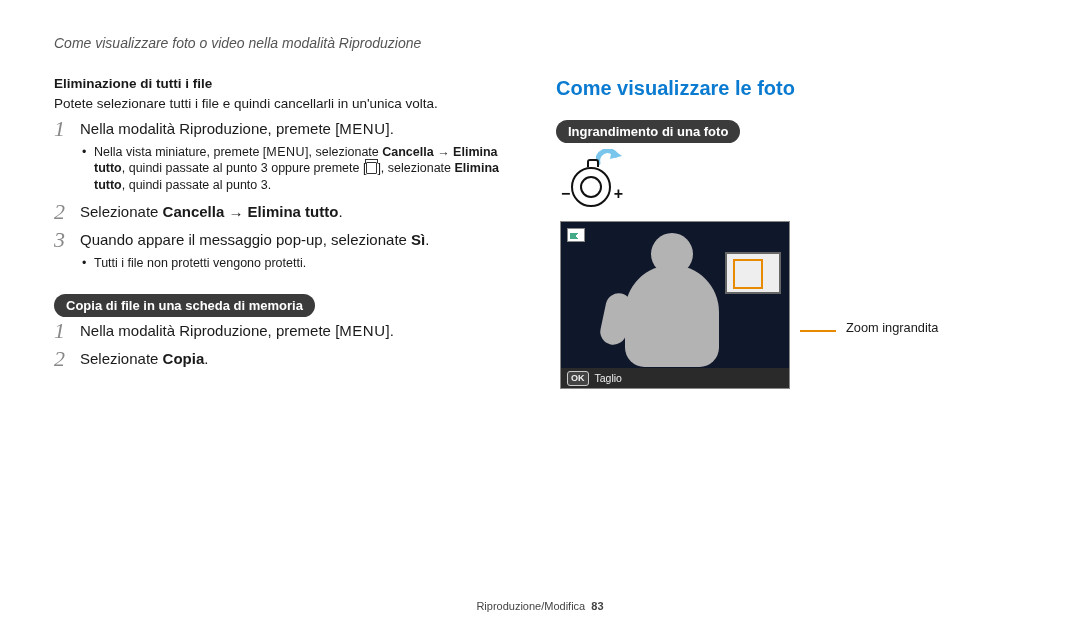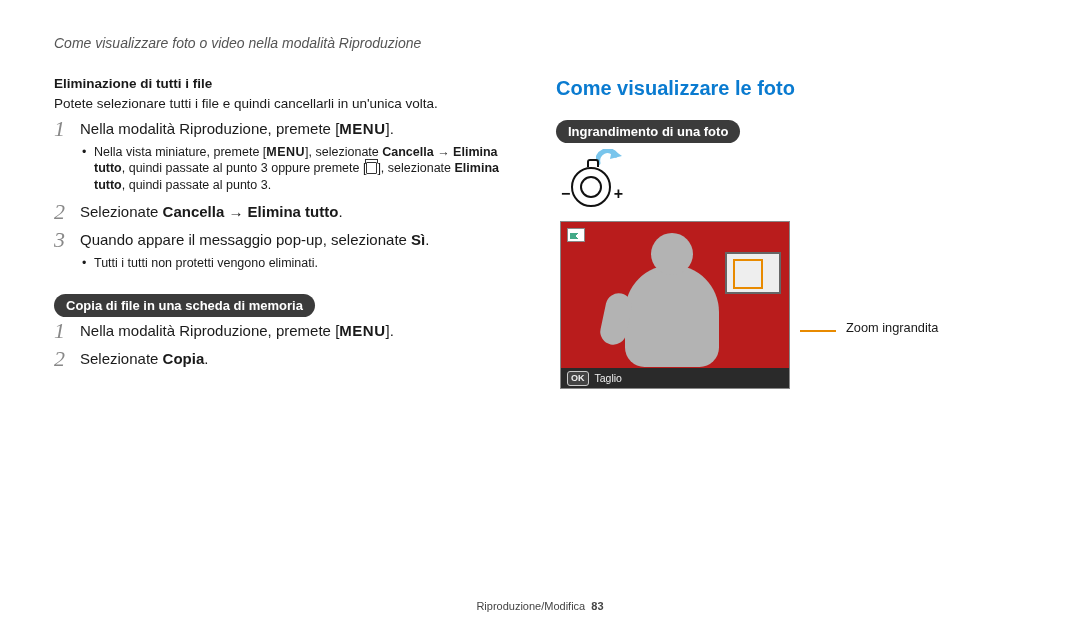--- a/index.html
+++ b/index.html
@@ -77,21 +77,21 @@
     font-size: 13px;
     margin-top: 14px;
   }
   .h2-blue {
     color: #0a7bd0;
     font-size: 20px;
     font-weight: 600;
     margin-bottom: 4px;
   }
   .menu-label {
-    font-weight: 700;
+    font-weight: 400;
     font-family: Arial, sans-serif;
     letter-spacing: 0.5px;
   }
   .trash-icon {
     display: inline-block;
     width: 11px; height: 12px;
     border: 1.2px solid #333;
     border-radius: 1px;
     position: relative;
     top: 2px;
@@ -166,21 +166,21 @@
   .screen-row {
     display: flex;
     align-items: center;
     gap: 10px;
     margin-top: 14px;
     margin-left: 4px;
   }
   .screen {
     width: 230px;
     height: 168px;
-    background: #b91c1c;
+    background: #0f172a;
     border: 1px solid #888;
     position: relative;
     overflow: hidden;
   }
   .scene-icon {
     position: absolute;
     top: 6px; left: 6px;
     width: 18px; height: 14px;
     background: #fff;
     border: 1px solid #888;
@@ -286,21 +286,21 @@
         </ul>
       </li>
       <li>
         <span class="num">2</span>
         <span>Selezionate </span><b>Cancella → Elimina tutto</b><span>.</span>
       </li>
       <li>
         <span class="num">3</span>
         <span>Quando appare il messaggio pop-up, selezionate </span><b>Sì</b><span>.</span>
         <ul class="bullet-list">
-          <li>Tutti i tutti non protetti vengono eliminati.</li>
+          <li>Tutti i file non protetti vengono protetti.</li>
         </ul>
       </li>
     </ol>
 
     <div class="pill">Copia di file in una scheda di memoria</div>
 
     <ol class="numbered">
       <li>
         <span class="num">1</span>
         <span>Nella modalità Riproduzione, premete [</span><span class="menu-label">MENU</span><span>].</span>

